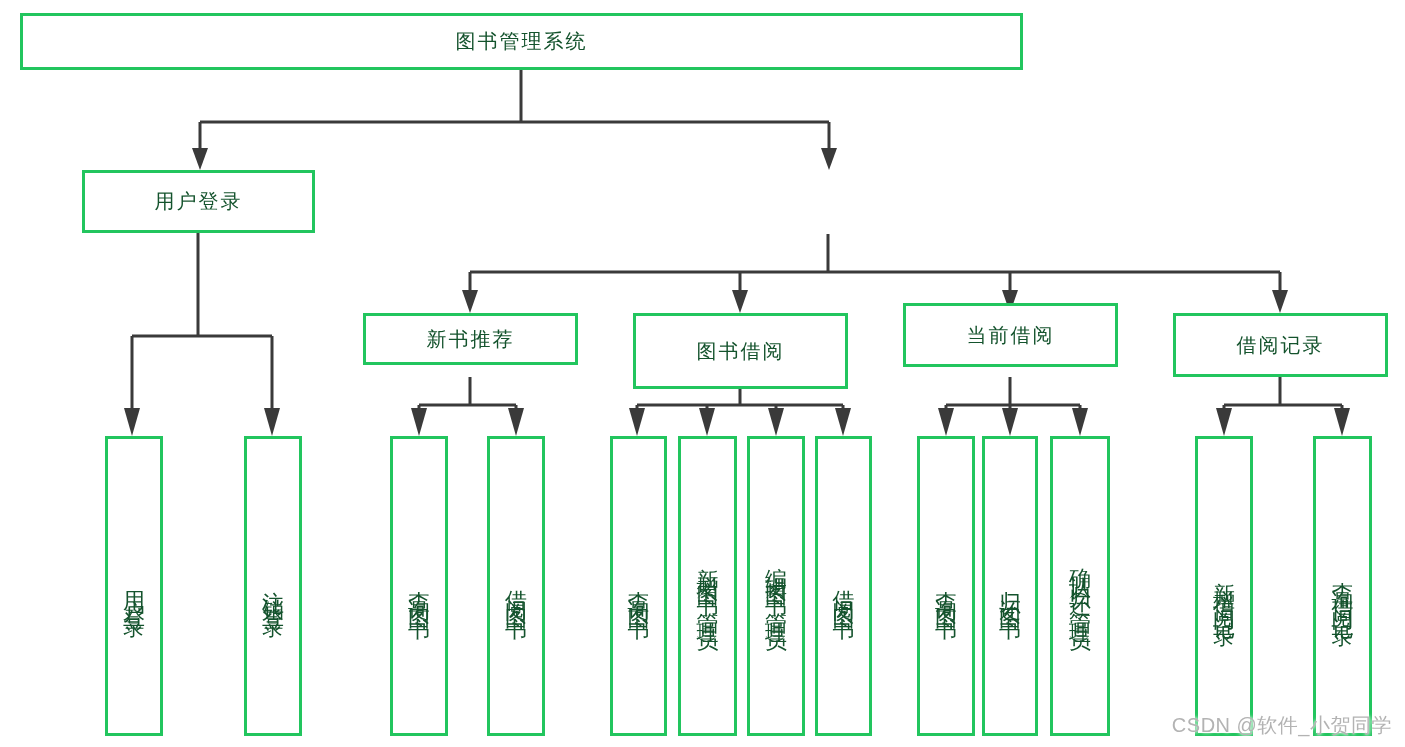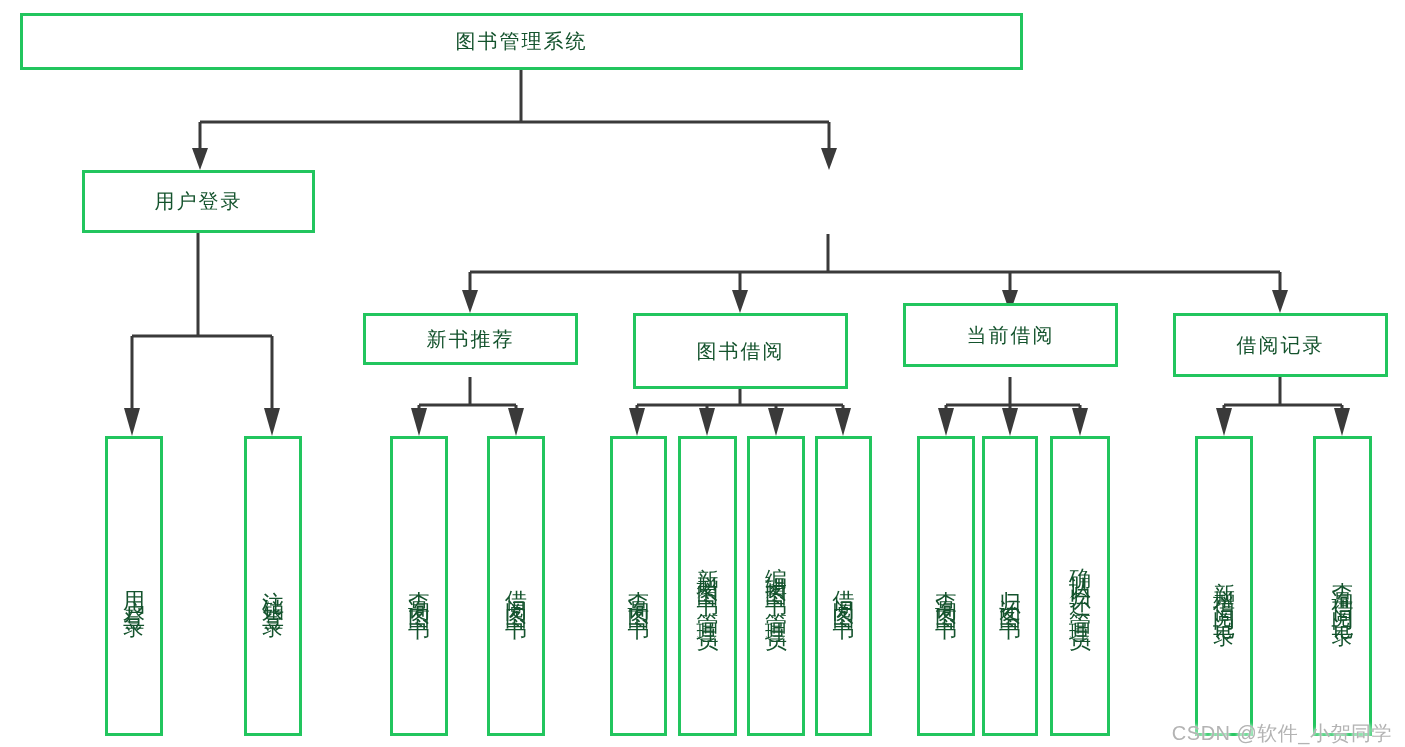--- a/index.html
+++ b/index.html
@@ -34,21 +34,21 @@
     text-orientation: mixed;
     font-size: 22px;
     letter-spacing: 9px;
     line-height: 1;
     white-space: normal;
     padding-top: 9px; 
   }
   .watermark {
     position: absolute;
     right: 13px;
-    bottom: 0;
+    bottom: 8px;
     font-size: 20px;
     color: #b3b3b3;
     letter-spacing: 0.5px;
     text-shadow: 0 0 3px #ffffff, 0 0 5px #ffffff;
   }
 </style>
 </head>
 <body>
 
 <div class="canvas">

